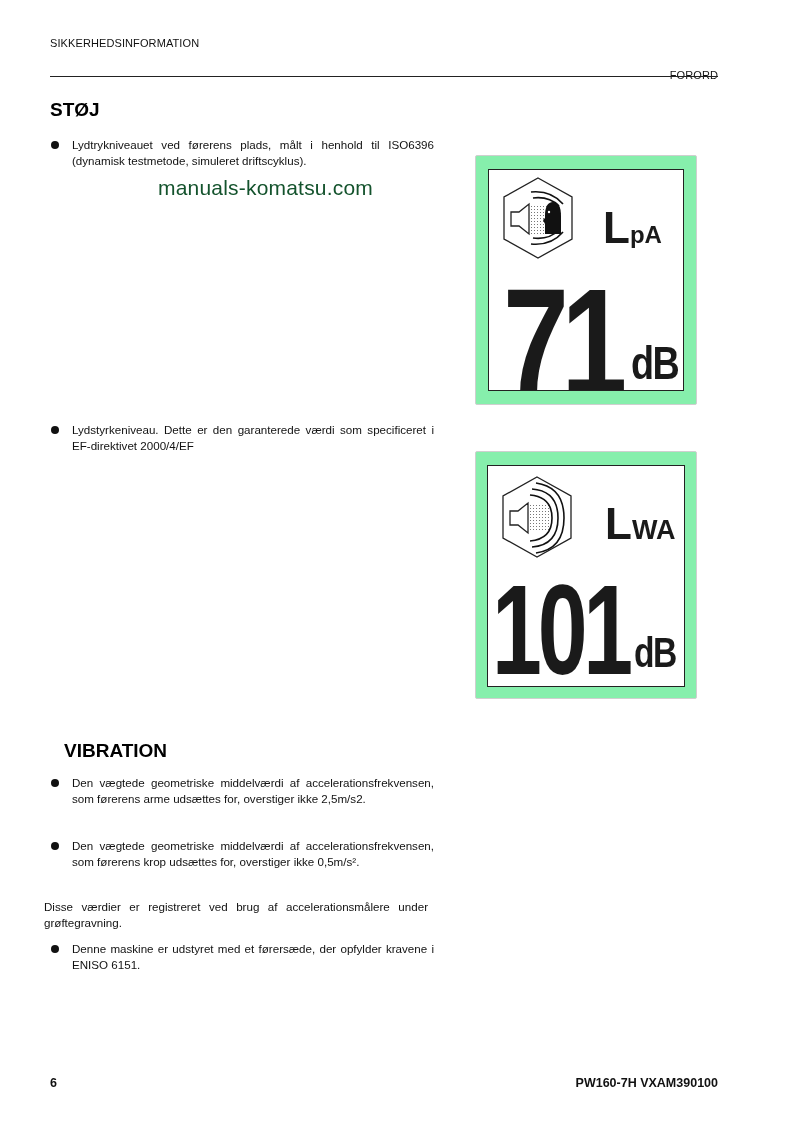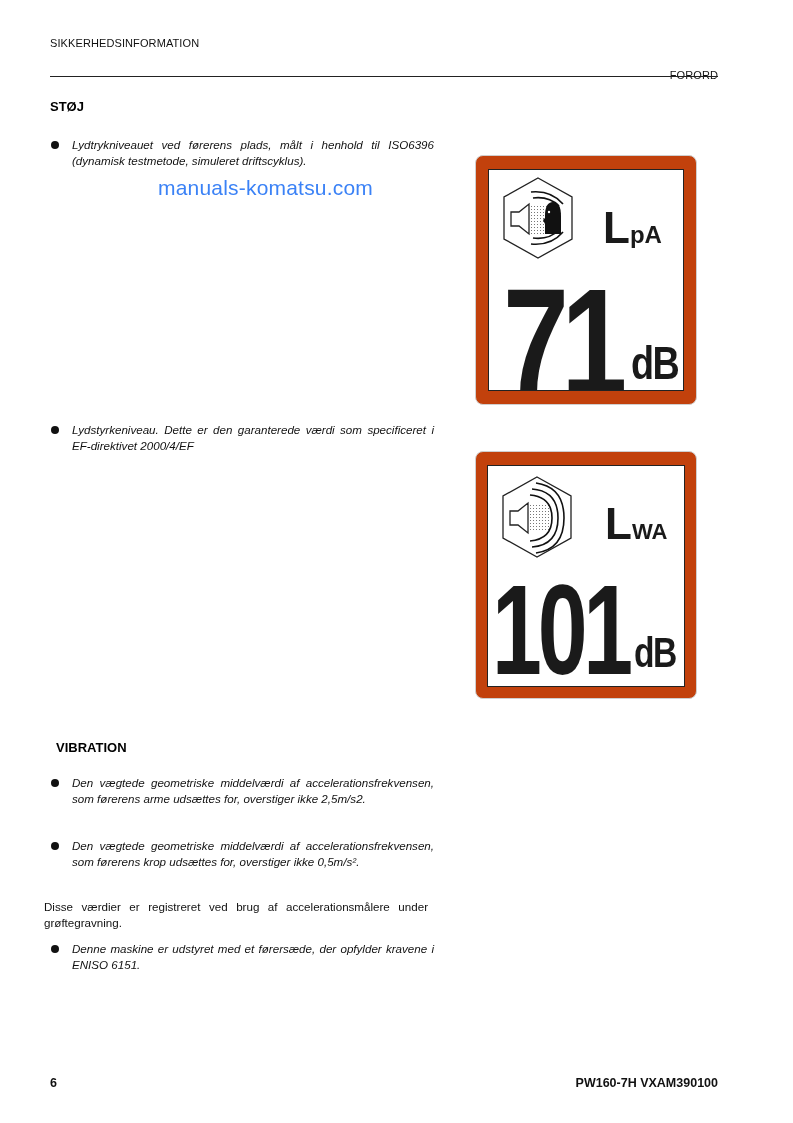--- a/index.html
+++ b/index.html
@@ -3,26 +3,26 @@
 <meta charset="utf-8">
 <style>
   html, body { margin: 0; padding: 0; background: #ffffff; }
   body { width: 793px; height: 1123px; position: relative; overflow: hidden;
          font-family: "Liberation Sans", "DejaVu Sans", sans-serif; color: #111; }
   .abs { position: absolute; }
   .hdr { top: 37px; font-size: 11px; letter-spacing: 0.1px; color: #111; }
   .hdr-left { left: 50px; }
   .hdr-right { right: 75px; margin-top: 32px; }
   .rule { left: 50px; top: 76px; width: 668px; height: 1px; background: #222; }
-  .h1 { font-size: 13px; font-weight: bold; color: #000; }
+  .h1 { font-size: 19px; font-weight: bold; color: #000; }
   .para { font-size: 11.6px; line-height: 15.5px; text-align: justify; text-align-last: left; color: #111; }
   .bullet { position: absolute; width: 8px; height: 8px; border-radius: 50%; background: #111; }
-  .btext { position: absolute; left: 72px; width: 362px; font-style: italic; }
-  .watermark { left: 158px; top: 176px; font-size: 21px; color: #3b82f6; letter-spacing: 0.2px; }
-  .sign { position: absolute; border: 1.5px solid #cfcfcf; border-radius: 8px; background: #c2410c; }
+  .btext { position: absolute; left: 72px; width: 362px; }
+  .watermark { left: 158px; top: 176px; font-size: 21px; color: #14532d; letter-spacing: 0.2px; }
+  .sign { position: absolute; border: 1.5px solid #cfcfcf; border-radius: 2px; background: #86efac; }
   .sign-inner { position: absolute; border: 1.5px solid #222; background: #fff; overflow: hidden; }
   .big { position: absolute; font-family: "Liberation Sans", "DejaVu Sans", sans-serif; font-weight: bold; color: #1a1a1a; line-height: 1; transform-origin: left top; }
   .label-L { position: absolute; font-weight: bold; color: #1a1a1a; line-height: 1; font-family: "Liberation Sans", sans-serif; }
   .footer { top: 1076px; font-size: 12.5px; font-weight: bold; color: #111; }
 </style>
 </head>
 <body>
 
 <div class="abs hdr hdr-left">SIKKERHEDSINFORMATION</div>
 <div class="abs hdr hdr-right">FORORD</div>
@@ -78,28 +78,28 @@
         </pattern>
       </defs>
       <polygon points="37,2 71,21 71,63 37,82 3,63 3,21" fill="#fff" stroke="#222" stroke-width="1.3"></polygon>
       <polygon points="10,36 18,36 28,28 28,58 18,50 10,50" fill="#fff" stroke="#222" stroke-width="1.3"></polygon>
       <rect x="28" y="30" width="22" height="26" fill="url(#dots2)"></rect>
       <path d="M30,20 Q52,22 52,43 Q52,64 30,66" fill="none" stroke="#111" stroke-width="1.6"></path>
       <path d="M32,14 Q58,16 58,43 Q58,70 32,72" fill="none" stroke="#111" stroke-width="1.6"></path>
       <path d="M36,8 Q64,12 64,43 Q64,74 36,78" fill="none" stroke="#111" stroke-width="1.6"></path>
     </svg>
     <div class="label-L" style="left:117px; top:36px; font-size:44px;">
-      <span>L</span><span style="font-size:22px;">WA</span>
+      <span>L</span><span style="font-size:27px;">WA</span>
     </div>
     <div class="big" style="left:4px; top:100px; font-size:128px; letter-spacing:-6px; transform:scaleX(0.70);">101</div>
     <div class="big" style="left:146px; top:166px; font-size:42px; letter-spacing:-2px; transform:scaleX(0.80);">dB</div>
   </div>
 </div>
 
-<div class="abs h1" style="left:56px; top:740px;">VIBRATION</div>
+<div class="abs h1" style="left:64px; top:740px;">VIBRATION</div>
 
 <div>
   <span class="bullet" style="left:51px; top:779px;"></span>
   <div class="para btext" style="top:775px;">Den vægtede geometriske middelværdi af accelerationsfrekvensen, som førerens arme udsættes for, overstiger ikke 2,5m/s2.</div>
 </div>
 
 <div>
   <span class="bullet" style="left:51px; top:842px;"></span>
   <div class="para btext" style="top:838px;">Den vægtede geometriske middelværdi af accelerationsfrekvensen, som førerens krop udsættes for, overstiger ikke 0,5m/s².</div>
 </div>

